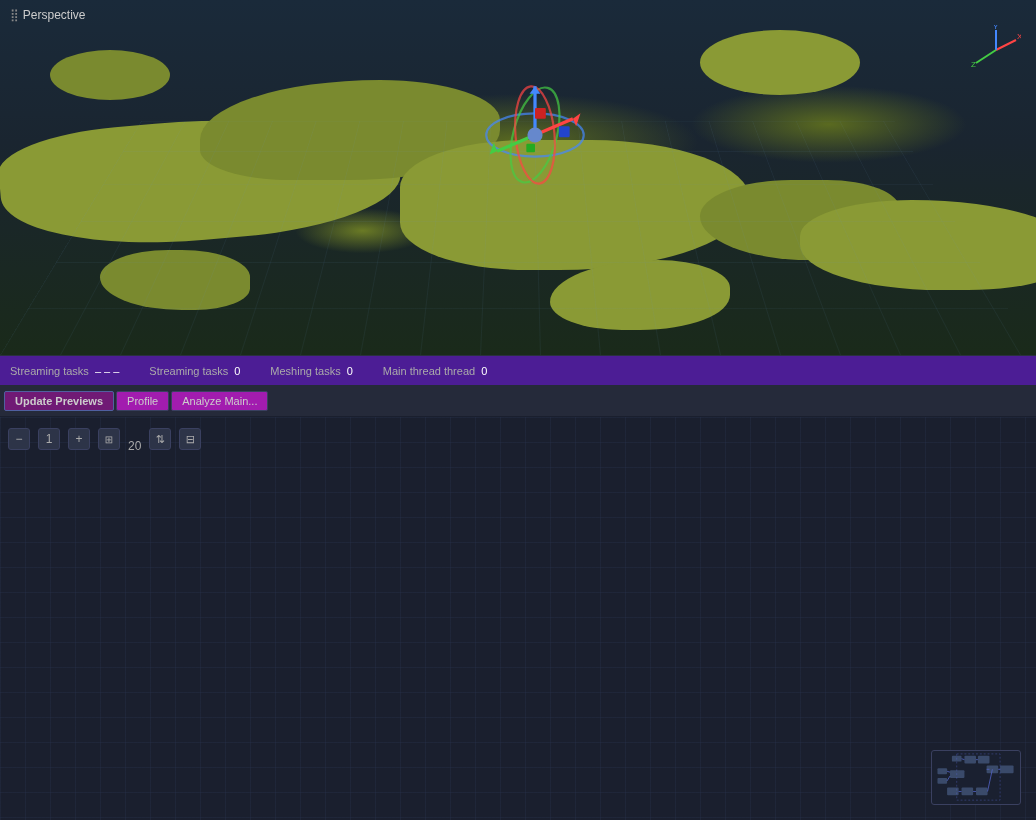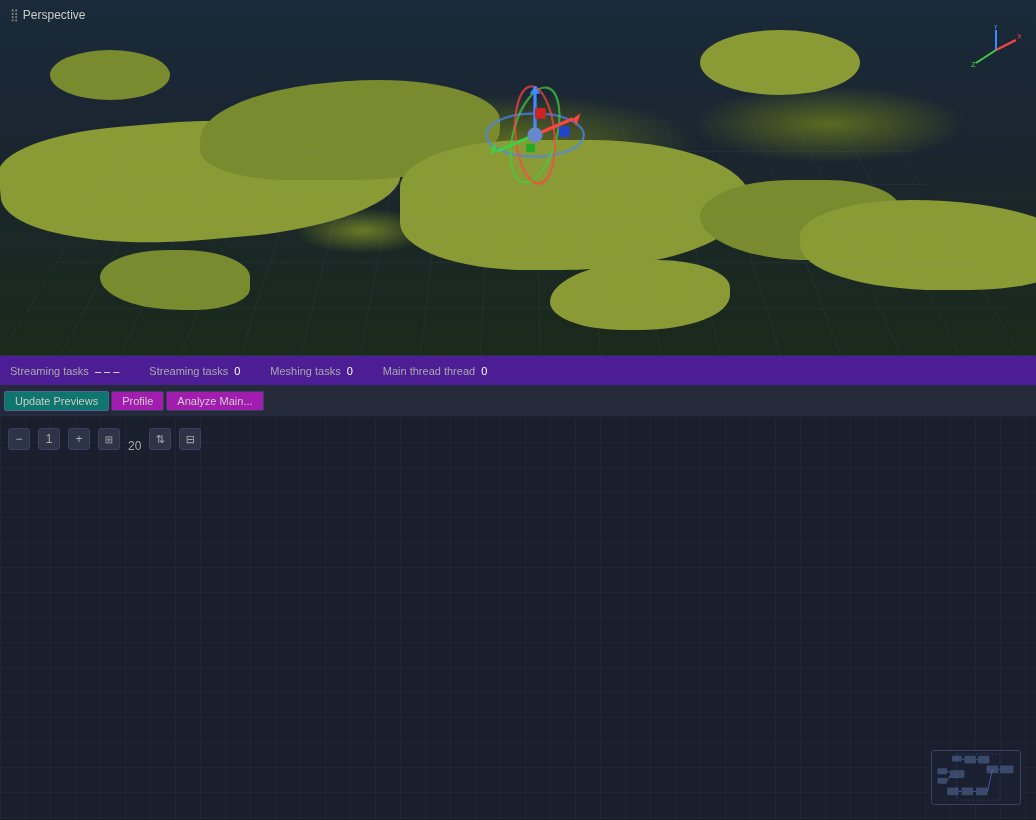--- a/index.html
+++ b/index.html
@@ -44,21 +44,21 @@
 
     
     #toolbar {
       width: 1036px; height: 32px; background: #252a3a; border-bottom: 1px solid #1a1f2e;
       display: flex; align-items: center; padding: 0 4px; gap: 2px;
     }
     .toolbar-btn {
       padding: 3px 10px; background: #a21caf; border: 1px solid #3a4060; color: #ccc;
       font-size: 11px; cursor: pointer; border-radius: 2px; white-space: nowrap;
     }
-    .toolbar-btn.active { background: #0f766e; border-color: #5060a0; }
+    .toolbar-btn.active { background: #701a75; border-color: #5060a0; font-weight: bold; }
 
     
     #node-editor {
       width: 1036px; height: 403px; background: #1a1f2e; position: relative; overflow: hidden;
     }
 
     
     #node-toolbar {
       position: absolute; top: 8px; left: 8px; display: flex; align-items: center; gap: 8px; z-index: 20;
     }

